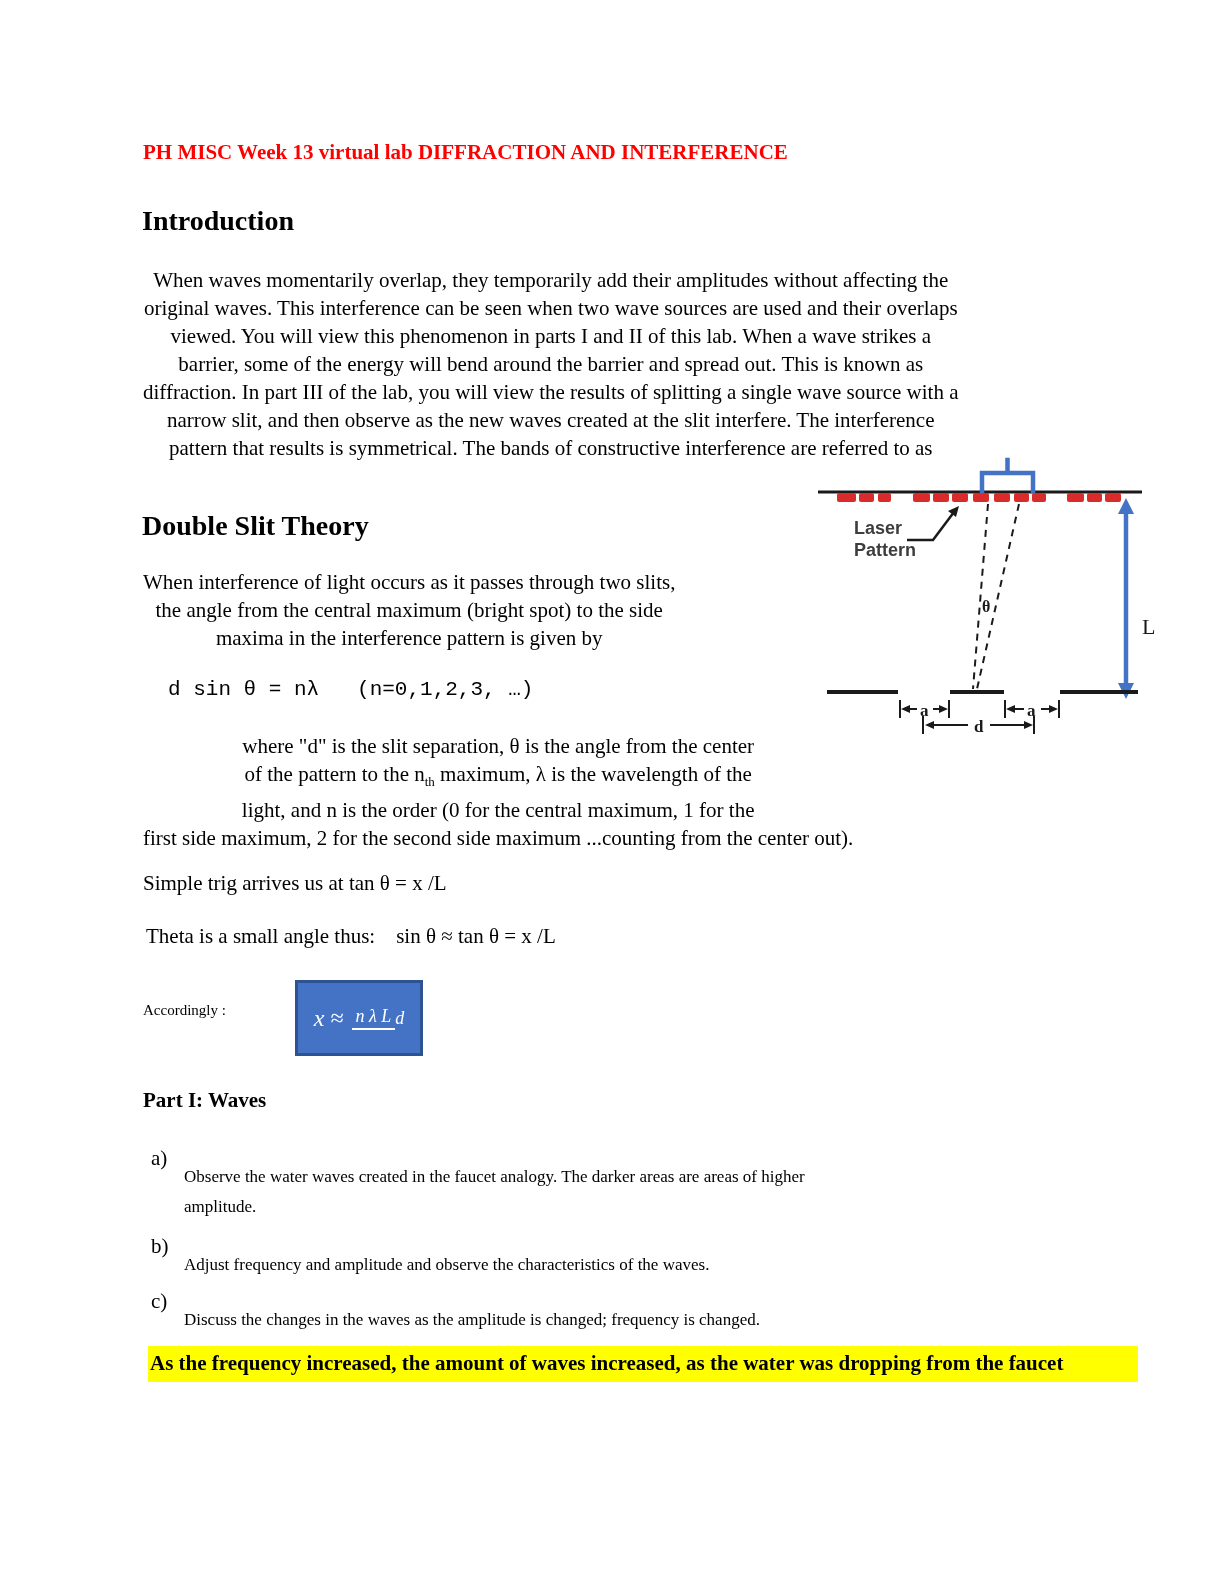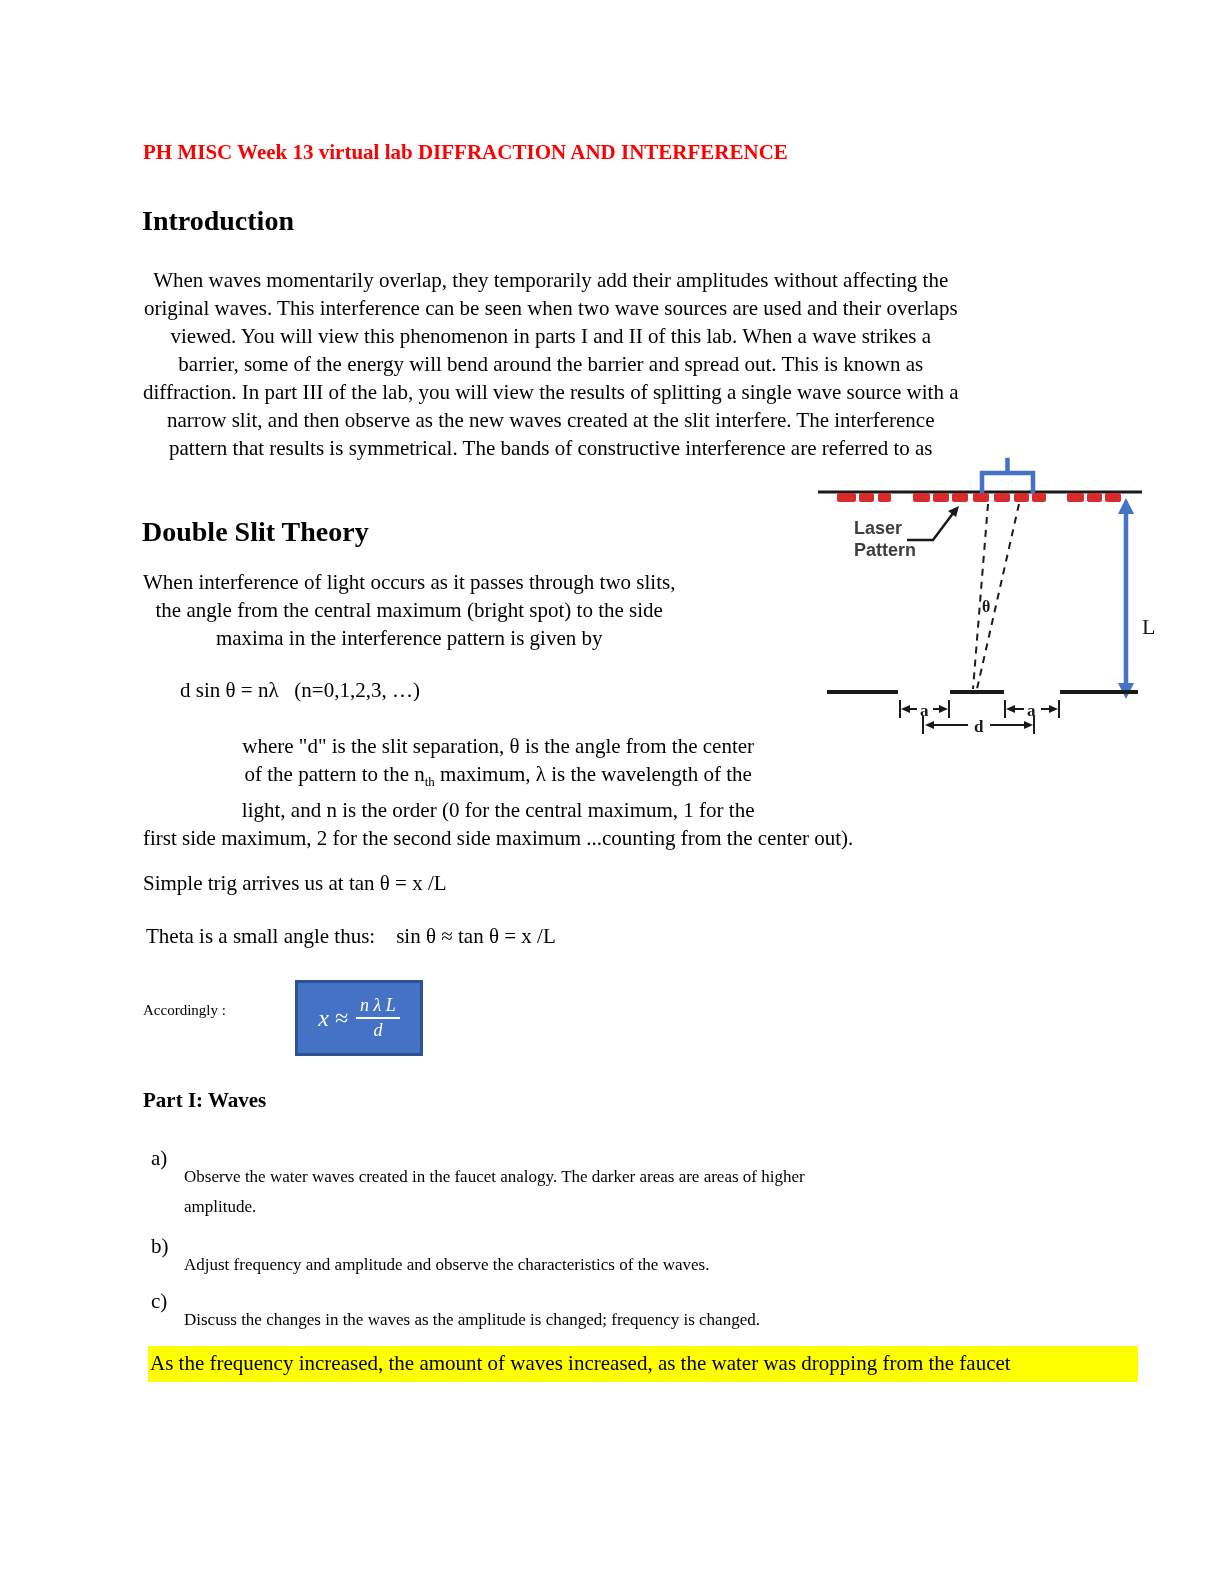--- a/index.html
+++ b/index.html
@@ -14,32 +14,32 @@
   .para .ln{white-space:nowrap;}
   .formula-line{font-size:21px;white-space:nowrap;}
   .trig{font-size:21px;white-space:nowrap;}
   .accordingly{font-size:15px;white-space:nowrap;}
   .fbox{
     left:295px;top:980px;width:128px;height:76px;background:#4472c4;
     border:3px solid #2e5395;box-sizing:border-box;display:flex;align-items:center;justify-content:center;
     color:#ffffff;font-style:italic;
   }
   .fbox .lhs{font-size:24px;margin-right:8px;}
-  .fbox .frac{display:inline-flex;flex-direction:column;align-items:center;font-size:18px;line-height:1.15;}
+  .fbox .frac{display:inline-flex;flex-direction:row;align-items:center;font-size:18px;line-height:1.15;}
   .fbox .num{border-bottom:2px solid #ffffff;padding:0 4px 1px 4px;}
   .fbox .den{padding-top:1px;}
   .part-head{font-size:21px;font-weight:700;white-space:nowrap;}
   .li-label{font-size:21px;white-space:nowrap;}
   .li-text{font-size:17px;line-height:30px;margin-top:16px;}
   .li-text .ln{white-space:nowrap;}
   .answer{
     left:148px;top:1346px;width:988px;background:#ffff00;
     font-size:21px;line-height:32px;padding:1px 0 3px 2px;
   }
-  .answer .ln{white-space:nowrap;}
+  .answer .ln{white-space:nowrap;font-weight:bold;}
   sub.nth{font-size:13px;}
 </style>
 </head>
 <body>
 
 <div>
 
   <div class="abs doc-title">PH MISC Week 13 virtual lab DIFFRACTION AND INTERFERENCE</div>
 
   <div class="abs h-big" style="left:142px;top:205px;">Introduction</div>
@@ -128,29 +128,29 @@
       <line x1="113" y1="264" x2="113" y2="282"></line>
         <line x1="224" y1="264" x2="224" y2="282"></line>
       <line x1="158" y1="273" x2="118" y2="273"></line>
         <polygon points="115,273 124,269 124,277" stroke="none"></polygon>
       <line x1="180" y1="273" x2="220" y2="273"></line>
         <polygon points="223,273 214,269 214,277" stroke="none"></polygon>
       <text x="164" y="280" font-size="17" font-weight="700" stroke="none">d</text>
     </g>
   </svg>
 
-  <div class="abs h-big" style="left:142px;top:510px;margin-top:6px;">Double Slit Theory</div>
+  <div class="abs h-big" style="left:142px;top:510px;">Double Slit Theory</div>
 
   <div class="abs para" style="left:143px;top:568px;">
     <div class="ln">When interference of light occurs as it passes through two slits,</div>
     <div class="ln">the angle from the central maximum (bright spot) to the side</div>
     <div class="ln">maxima in the interference pattern is given by</div>
   </div>
 
-  <div class="abs formula-line" style="left:180px;top:678px;">d sin θ = nλ&nbsp;&nbsp; (n=0,1,2,3, …)</div>
+  <div class="abs formula-line" style="left:168px;top:678px;font-family:Liberation Mono, monospace;">d sin θ = nλ&nbsp;&nbsp; (n=0,1,2,3, …)</div>
 
   <div class="abs para" style="left:143px;top:732px;">
     <div class="ln">where "d" is the slit separation, θ is the angle from the center</div>
     <div class="ln"><span>of the pattern to the n</span><sub class="nth">th</sub><span> maximum, λ is the wavelength of the</span></div>
     <div class="ln">light, and n is the order (0 for the central maximum, 1 for the</div>
     <div class="ln">first side maximum, 2 for the second side maximum ...counting from the center out).</div>
   </div>
 
   <div class="abs trig" style="left:143px;top:871px;">Simple trig arrives us at tan θ = x /L</div>
 

